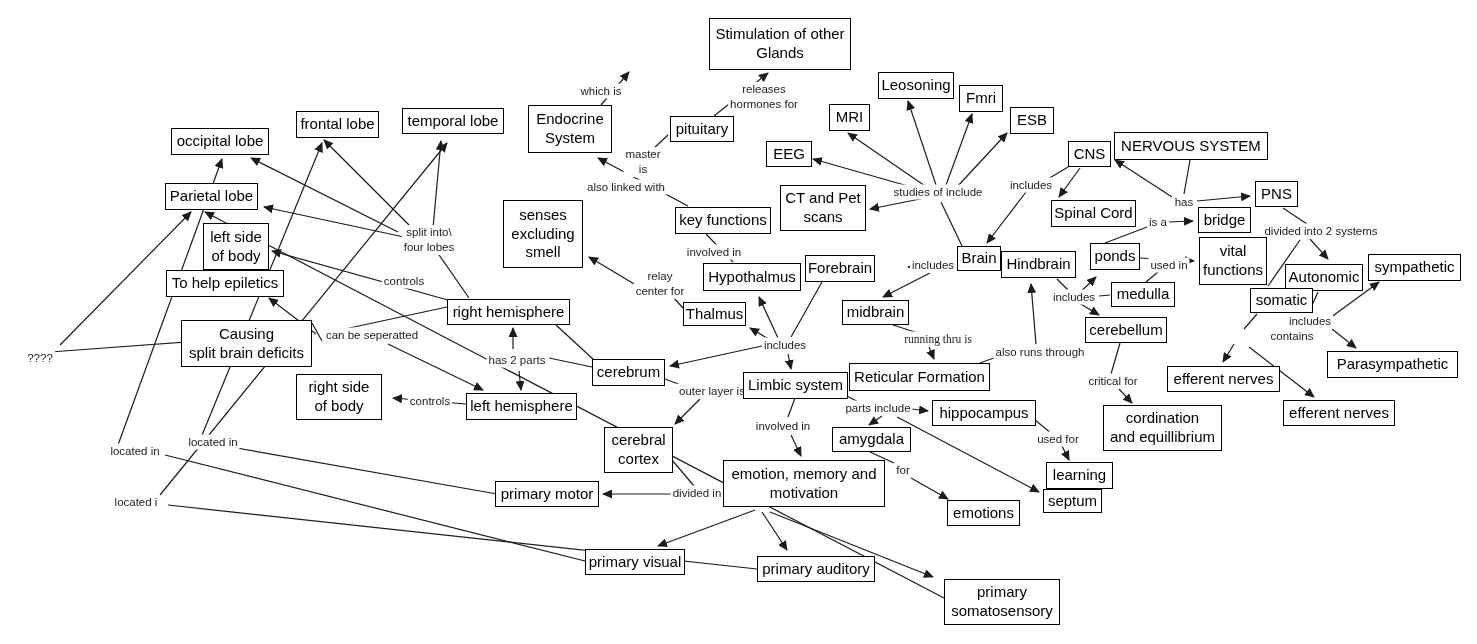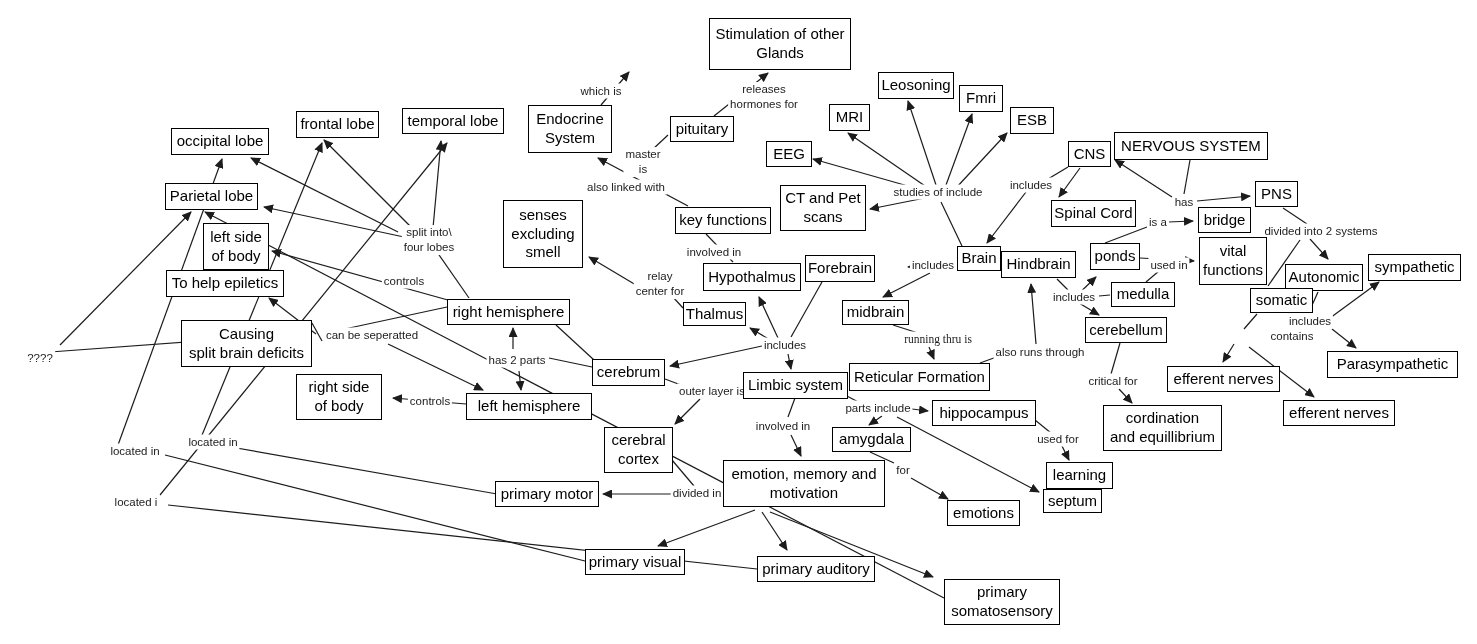--- a/index.html
+++ b/index.html
@@ -207,21 +207,21 @@
     <div class="node" style="left: 1285px; top: 264px; width: 78px; height: 27px;">Autonomic</div>
     <div class="node" style="left: 1368px; top: 254px; width: 93px; height: 27px;">sympathetic</div>
     <div class="node" style="left: 1234px; top: 288px; width: 63px; height: 25px; margin-left: 16px;">somatic</div>
     <div class="node" style="left: 1327px; top: 351px; width: 131px; height: 27px;">Parasympathetic</div>
     <div class="node" style="left: 1167px; top: 366px; width: 113px; height: 26px;">efferent nerves</div>
     <div class="node" style="left: 1283px; top: 400px; width: 112px; height: 26px;">efferent nerves</div>
     <div class="node" style="left: 447px; top: 299px; width: 123px; height: 26px;">right hemisphere</div>
     <div class="node" style="left: 181px; top: 320px; width: 131px; height: 47px;">Causing
 split brain deficits</div>
     <div class="node" style="left: 592px; top: 359px; width: 73px; height: 27px;">cerebrum</div>
-    <div class="node" style="left: 466px; top: 393px; width: 126px; height: 27px;">left hemisphere</div>
+    <div class="node" style="left: 466px; top: 393px; width: 111px; height: 27px;">left hemisphere</div>
     <div class="node" style="left: 296px; top: 374px; width: 86px; height: 46px;">right side
 of body</div>
     <div class="node" style="left: 743px; top: 372px; width: 105px; height: 27px;">Limbic system</div>
     <div class="node" style="left: 849px; top: 363px; width: 141px; height: 28px;">Reticular Formation</div>
     <div class="node" style="left: 932px; top: 400px; width: 104px; height: 26px;">hippocampus</div>
     <div class="node" style="left: 832px; top: 427px; width: 79px; height: 25px;">amygdala</div>
     <div class="node" style="left: 604px; top: 427px; width: 69px; height: 46px;">cerebral
 cortex</div>
     <div class="node" style="left: 723px; top: 460px; width: 162px; height: 47px;">emotion, memory and
 motivation</div>

